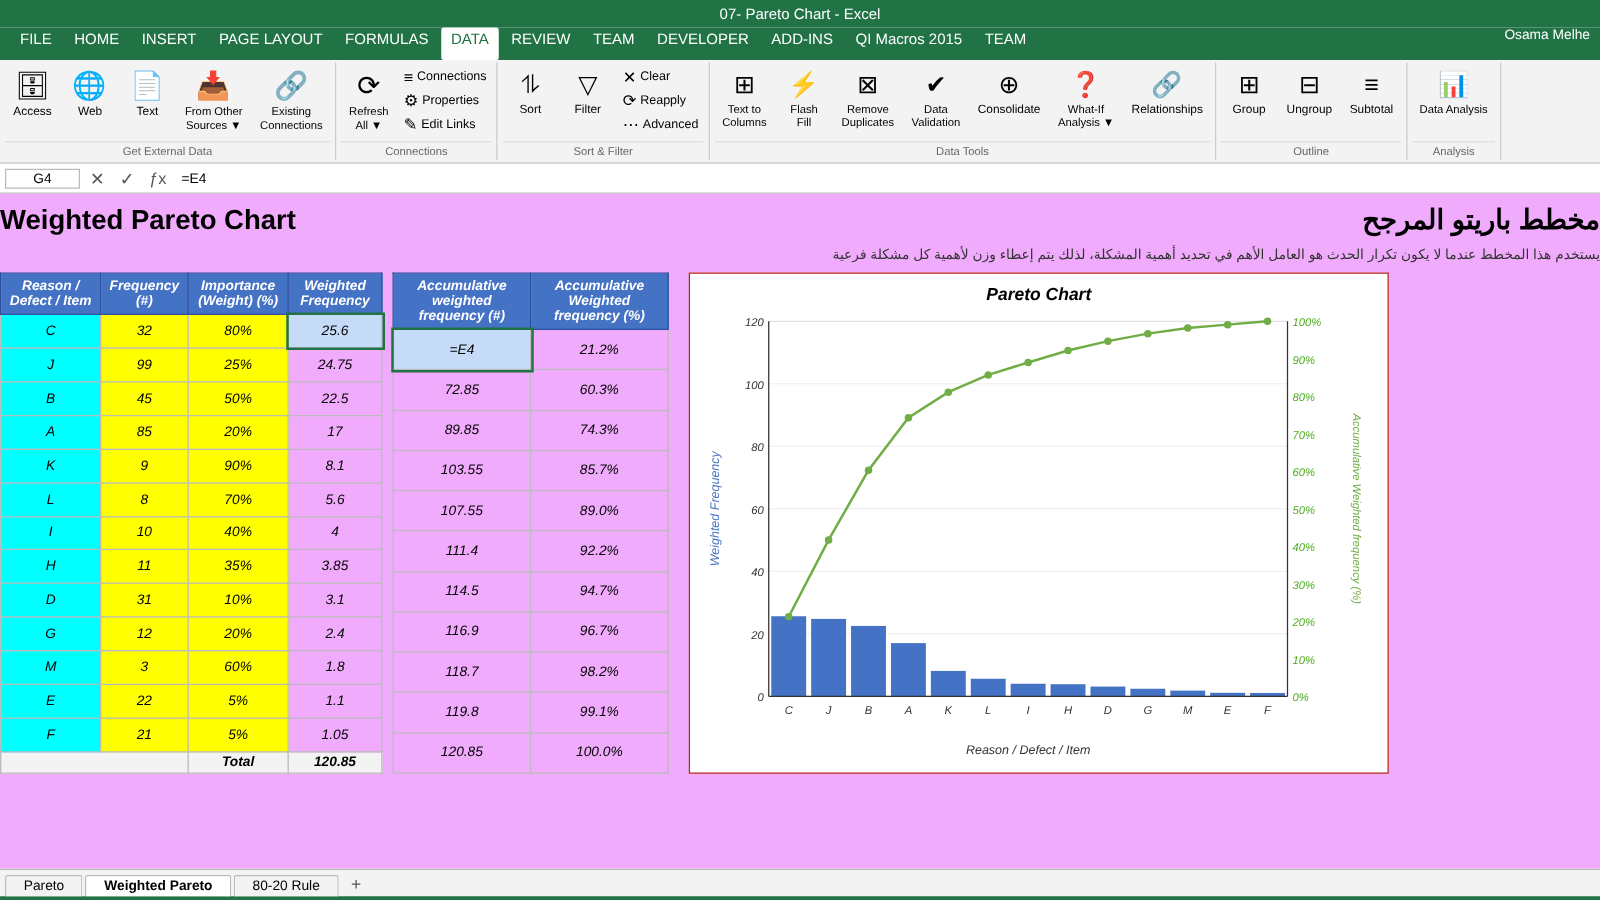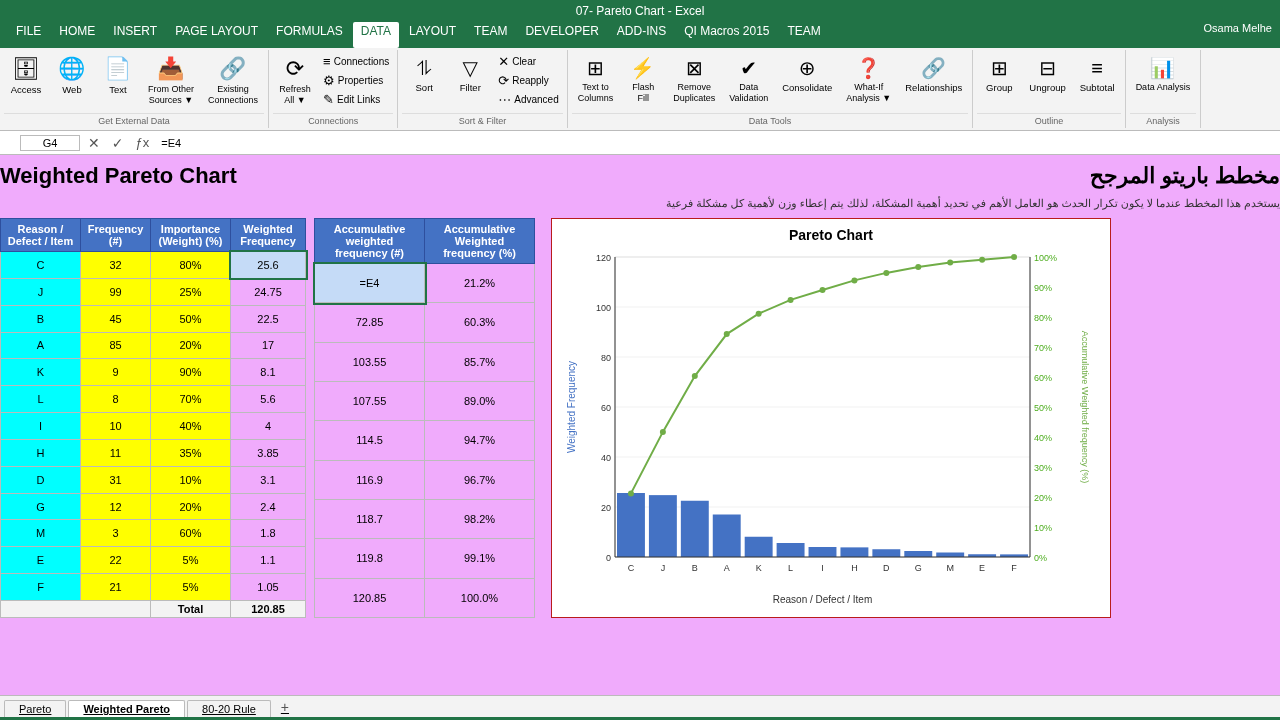--- a/index.html
+++ b/index.html
@@ -19,52 +19,52 @@
     .ribbon-group { display: flex; flex-direction: column; border-right: 1px solid #ccc; padding: 2px 4px; min-width: 60px; }
     .ribbon-group-label { font-size: 9px; color: #666; text-align: center; margin-top: auto; padding-top: 2px; border-top: 1px solid #ddd; }
     .ribbon-buttons { display: flex; align-items: flex-start; gap: 2px; flex: 1; }
     .ribbon-btn-large { display: flex; flex-direction: column; align-items: center; justify-content: flex-start; padding: 4px 6px; cursor: pointer; border-radius: 2px; min-width: 44px; font-size: 9.5px; text-align: center; line-height: 1.2; }
     .ribbon-btn-large .icon { font-size: 22px; margin-bottom: 2px; }
     .ribbon-btn-small { display: flex; align-items: center; gap: 3px; padding: 2px 4px; cursor: pointer; border-radius: 2px; font-size: 10px; white-space: nowrap; }
     .ribbon-btn-small .icon { font-size: 13px; }
     .ribbon-small-stack { display: flex; flex-direction: column; justify-content: center; }
 
     
-    #formula-bar { display: flex; align-items: center; background: #fff; border-bottom: 1px solid #bbb; height: 24px; padding: 0 20px; gap: 4px; }
+    #formula-bar { display: flex; align-items: center; background: #fff; border-bottom: 1px solid #bbb; height: 24px; padding: 0 4px; gap: 4px; }
     .name-box { width: 60px; border: 1px solid #bbb; padding: 1px 4px; font-size: 11px; text-align: center; }
     .formula-btn { padding: 0 4px; cursor: pointer; font-size: 14px; color: #555; }
     .formula-input { flex: 1; border: none; outline: none; font-size: 11px; padding: 1px 4px; }
     #sheet-content { padding: 8px 20px; overflow-y: auto; flex: 1; background: #fff; }
 
     
     .sheet-title { font-size: 22px; font-weight: bold; color: #000; margin-bottom: 4px; }
     .arabic-title { font-size: 22px; font-weight: bold; color: #000; text-align: right; }
     .arabic-desc { font-size: 11px; color: #333; text-align: right; direction: rtl; margin-bottom: 8px; }
 
     
-    .tables-area { display: flex; gap: 0; margin-top: 4px; }
+    .tables-area { display: flex; gap: 0; margin-top: 4px; font-style: italic; }
     .main-table { border-collapse: collapse; font-size: 11px; }
     .main-table th { background: #4472c4; color: #fff; border: 1px solid #2e4f9e; padding: 4px 6px; text-align: center; vertical-align: middle; font-weight: bold; }
     .main-table td { border: 1px solid #bbb; padding: 2px 6px; text-align: center; }
     .yellow-cell { background: #ffff00 !important; }
     .cyan-cell { background: #00ffff !important; }
     .active-cell { background: #c5dbf7 !important; outline: 2px solid #217346; }
 
     .accum-table { border-collapse: collapse; font-size: 11px; margin-left: 8px; }
     .accum-table th { background: #4472c4; color: #fff; border: 1px solid #2e4f9e; padding: 4px 6px; text-align: center; font-weight: bold; }
     .accum-table td { border: 1px solid #bbb; padding: 2px 6px; text-align: center; }
 
     .total-row td { font-weight: bold; background: #f3f3f3; }
 
     
     .chart-container { margin-left: 16px; background: #fff; border: 1px solid #b91c1c; padding: 8px; width: 560px; min-height: 400px; }
     .chart-title { text-align: center; font-weight: bold; font-size: 14px; margin-bottom: 4px; }
 
     
-    #sheet-tabs { display: flex; align-items: flex-end; background: #f3f3f3; border-top: 1px solid #bbb; height: 22px; padding: 0 4px; gap: 0; text-decoration: underline; }
+    #sheet-tabs { display: flex; align-items: flex-end; background: #f3f3f3; border-top: 1px solid #bbb; height: 22px; padding: 0 4px; gap: 0; }
     .sheet-tab { padding: 2px 14px; font-size: 11px; border: 1px solid #bbb; border-bottom: none; background: #f3f3f3; cursor: pointer; border-radius: 2px 2px 0 0; margin-right: 2px; }
     .sheet-tab.active { background: #fff; font-weight: bold; }
     .sheet-tab-add { padding: 2px 8px; font-size: 14px; cursor: pointer; color: #555; }
 
     
     #status-bar { background: #217346; color: #fff; height: 22px; display: flex; align-items: center; padding: 0 8px; font-size: 11px; justify-content: space-between; }
 
     svg text { font-family: Arial, sans-serif; }
   </style>
 </head>
@@ -74,21 +74,21 @@
   <span>07- Pareto Chart - Excel</span>
 </div>
 
 <div id="menu-bar">
   <span class="menu-item">FILE</span>
   <span class="menu-item">HOME</span>
   <span class="menu-item">INSERT</span>
   <span class="menu-item">PAGE LAYOUT</span>
   <span class="menu-item">FORMULAS</span>
   <span class="menu-item active">DATA</span>
-  <span class="menu-item">LAYOUT</span>
+  <span class="menu-item">REVIEW</span>
   <span class="menu-item">TEAM</span>
   <span class="menu-item">DEVELOPER</span>
   <span class="menu-item">ADD-INS</span>
   <span class="menu-item">QI Macros 2015</span>
   <span class="menu-item">TEAM</span>
   <span style="margin-left:auto; font-size:11px;">Osama Melhe</span>
 </div>
 
 <div id="ribbon">
   <div id="ribbon-content">
@@ -364,26 +364,34 @@
       <tbody id="accum-table-body">
       <tr>
             <td class="active-cell">=E4</td>
             <td>21.2%</td>
           </tr>
           <tr>
             <td>72.85</td>
             <td>60.3%</td>
           </tr>
           <tr>
+            <td>89.85</td>
+            <td>74.3%</td>
+          </tr>
+          <tr>
             <td>103.55</td>
             <td>85.7%</td>
           </tr>
           <tr>
             <td>107.55</td>
             <td>89.0%</td>
+          </tr>
+          <tr>
+            <td>111.4</td>
+            <td>92.2%</td>
           </tr>
           <tr>
             <td>114.5</td>
             <td>94.7%</td>
           </tr>
           <tr>
             <td>116.9</td>
             <td>96.7%</td>
           </tr>
           <tr>

